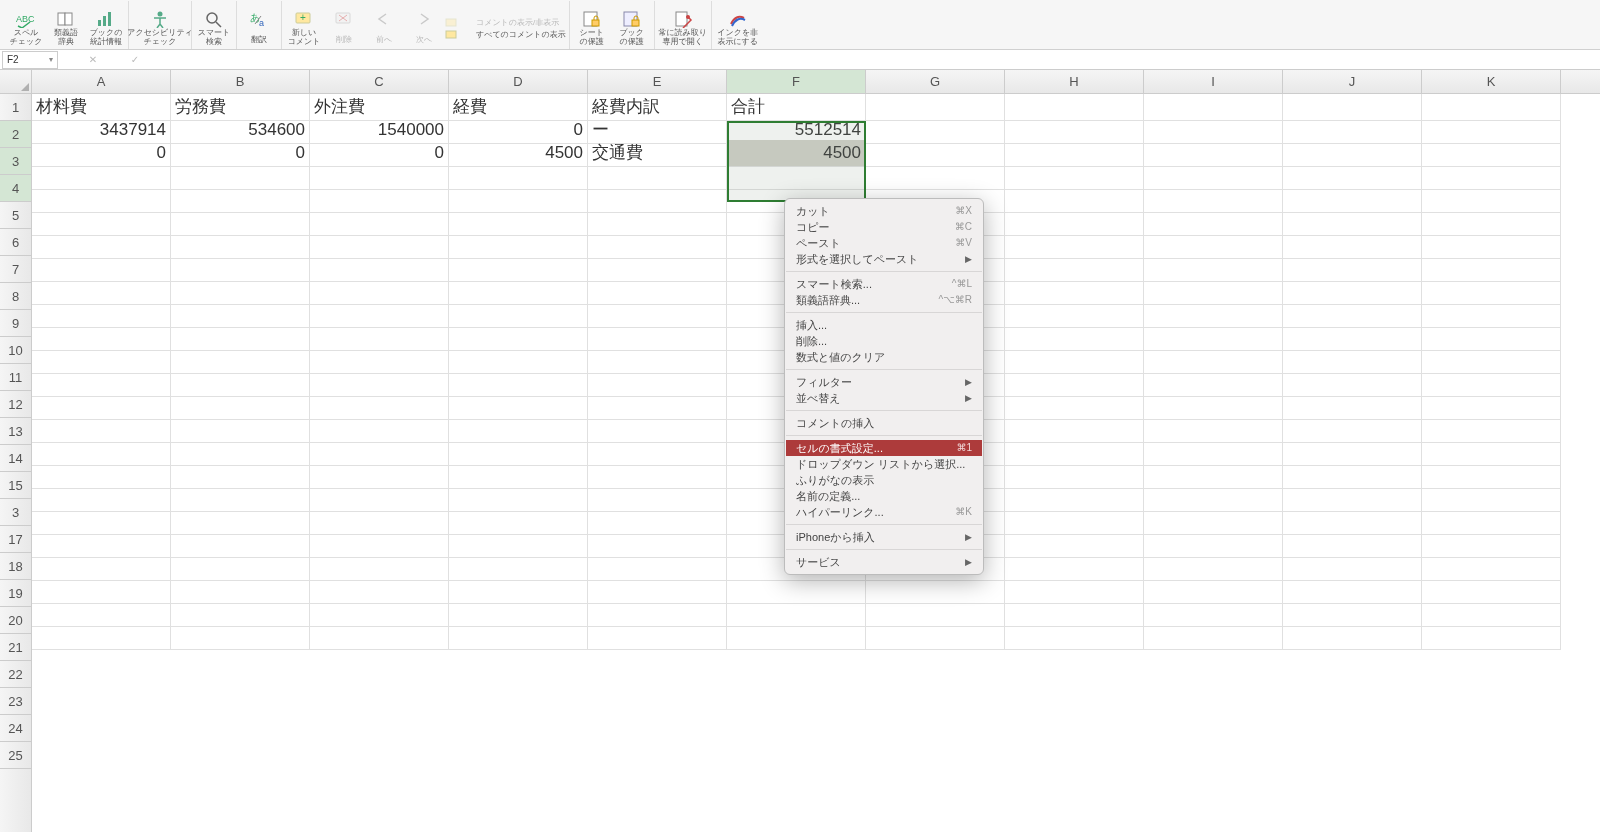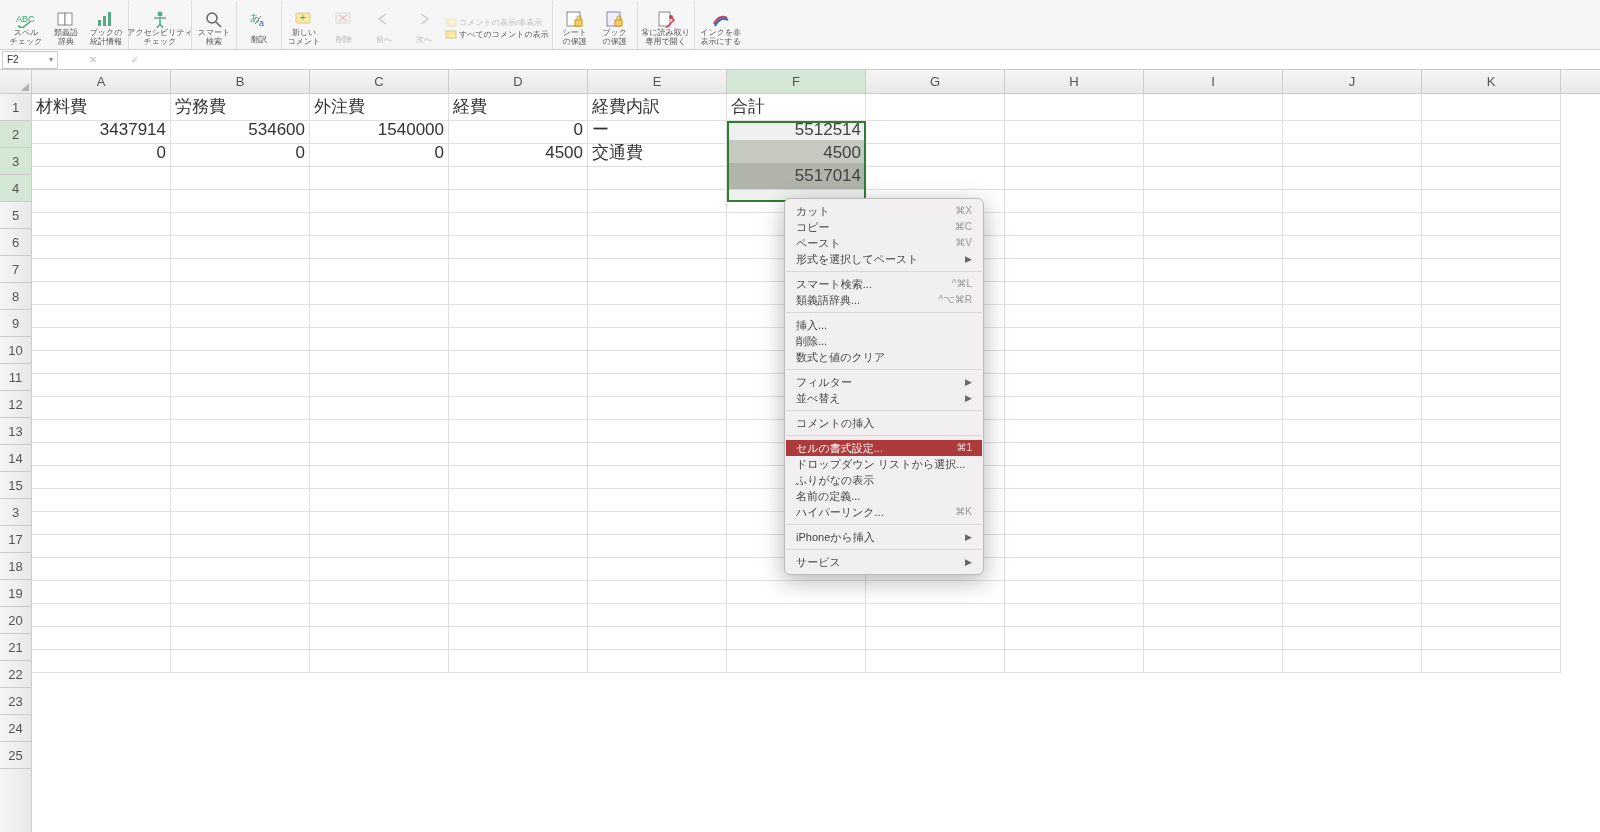--- a/index.html
+++ b/index.html
@@ -8,21 +8,21 @@
 
 .ribbon { height: 50px; background: #f6f6f6; border-bottom: 1px solid #d0d0d0; display: flex; align-items: flex-end; padding: 2px 4px 0; gap: 0; }
 .ribbon-group { display: flex; flex-direction: column; align-items: center; padding: 8px 3px; height: 48px; border-right: 1px solid #ddd; justify-content: space-between; }
 .ribbon-group:last-child { border-right: none; }
 .ribbon-icon { width: 20px; height: 20px; display: flex; align-items: center; justify-content: center; }
 .ribbon-label { font-size: 8px; color: #555; text-align: center; line-height: 1.1; padding-bottom: 2px; min-height: 18px; display:flex; align-items:flex-end; }
 .ribbon-multi { display: flex; gap: 2px; }
 .ribbon-item { display:flex; flex-direction:column; align-items:center; width: 38px; }
 .ribbon-item-wide { width: auto; }
 .ribbon-small-stack { display:flex; flex-direction:column; gap:1px; font-size:8px; color:#555; }
-.ribbon-small-stack span { display:flex; align-items:center; gap:2px; }
+.ribbon-small-stack span { display:flex; align-items:center; gap:19px; }
 
 
 .formula-bar { height: 20px; background: #fff; border-bottom: 1px solid #ccc; display: flex; align-items: center; font-size: 11px; gap: 24px; }
 .name-box { width: 56px; height: 18px; border: 1px solid #ccc; background:#fff; display:flex; align-items:center; padding: 0 4px; margin: 0 2px; font-size: 10px; }
 .name-box-arrow { color:#888; margin-left:auto; font-size:8px; }
 .fb-btn { width: 18px; text-align:center; color:#888; font-size: 10px; }
 .fb-fx { font-style: italic; font-family: Liberation Serif, serif; font-size: 11px; color:#555;margin-top:32px; }
 .fb-input { flex:1; padding: 0 4px; font-size: 11px; }
 
 
@@ -330,33 +330,20 @@
       <div class="cell num">4500</div>
       <div class="cell txt">交通費</div>
       <div class="cell num sel-f3">4500</div>
       <div class="cell"></div>
         <div class="cell"></div>
         <div class="cell"></div>
         <div class="cell"></div>
         <div class="cell"></div>
     </div>
 
-    <div class="row">
-      <div class="cell"></div>
-      <div class="cell"></div>
-      <div class="cell"></div>
-      <div class="cell"></div>
-      <div class="cell"></div>
-      <div class="cell num sel-f4">5517014</div>
-      <div class="cell"></div>
-        <div class="cell"></div>
-        <div class="cell"></div>
-        <div class="cell"></div>
-        <div class="cell"></div>
-    </div>
   <div class="row">
         <div class="cell"></div>
         <div class="cell"></div>
         <div class="cell"></div>
         <div class="cell"></div>
         <div class="cell"></div>
         <div class="cell"></div>
         <div class="cell"></div>
         <div class="cell"></div>
         <div class="cell"></div>

